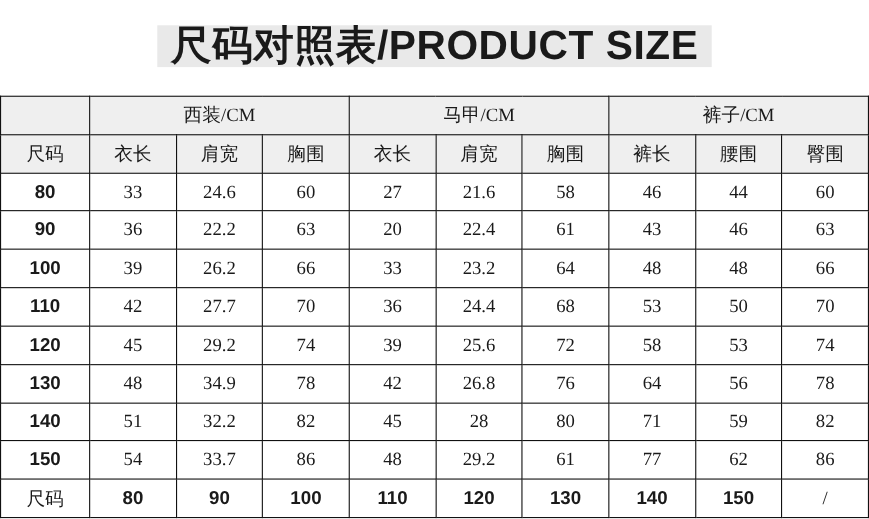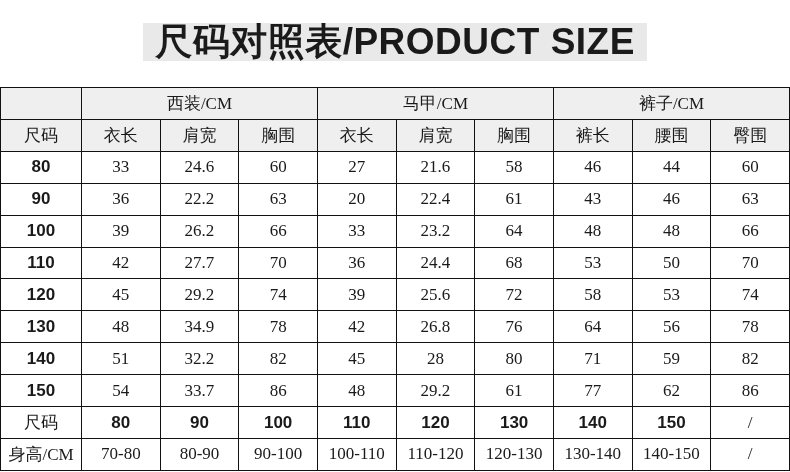--- a/index.html
+++ b/index.html
@@ -199,26 +199,14 @@
         <td class="size-num">80</td>
         <td class="size-num">90</td>
         <td class="size-num">100</td>
         <td class="size-num">110</td>
         <td class="size-num">120</td>
         <td class="size-num">130</td>
         <td class="size-num">140</td>
         <td class="size-num">150</td>
         <td>/</td>
       </tr>
-      <tr>
-        <td class="cn">身高/CM</td>
-        <td>70-80</td>
-        <td>80-90</td>
-        <td>90-100</td>
-        <td>100-110</td>
-        <td>110-120</td>
-        <td>120-130</td>
-        <td>130-140</td>
-        <td>140-150</td>
-        <td>/</td>
-      </tr>
     </tbody>
 </table>
 
 </body></html>

